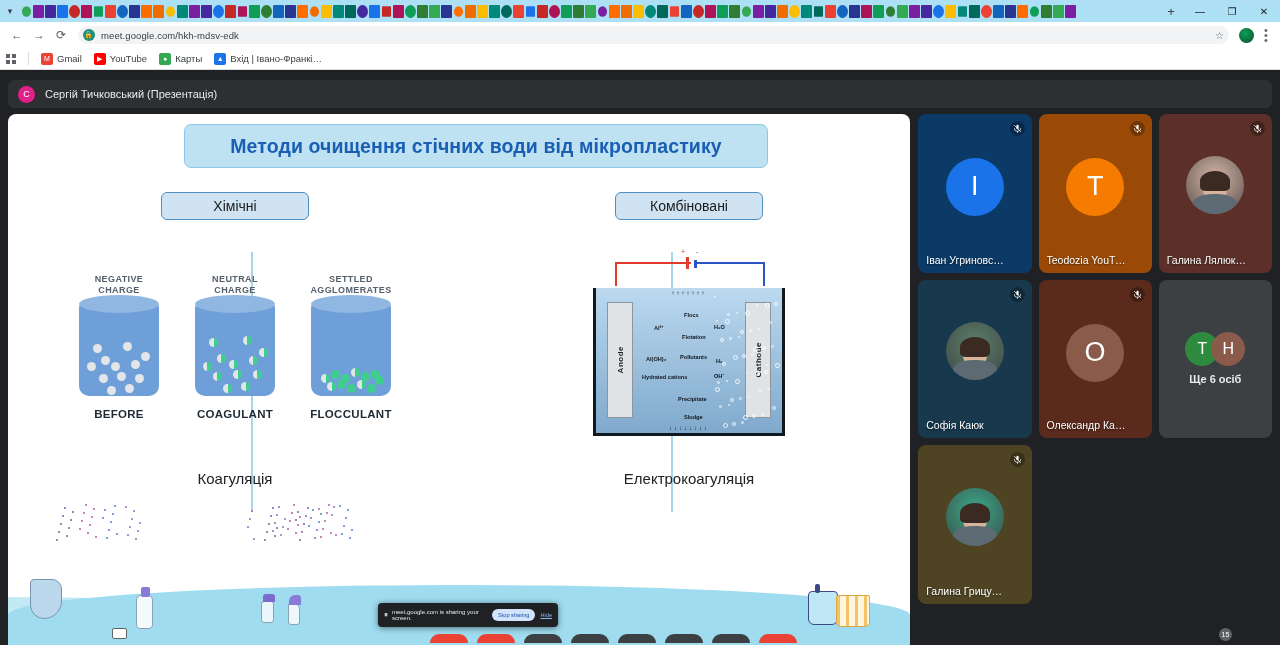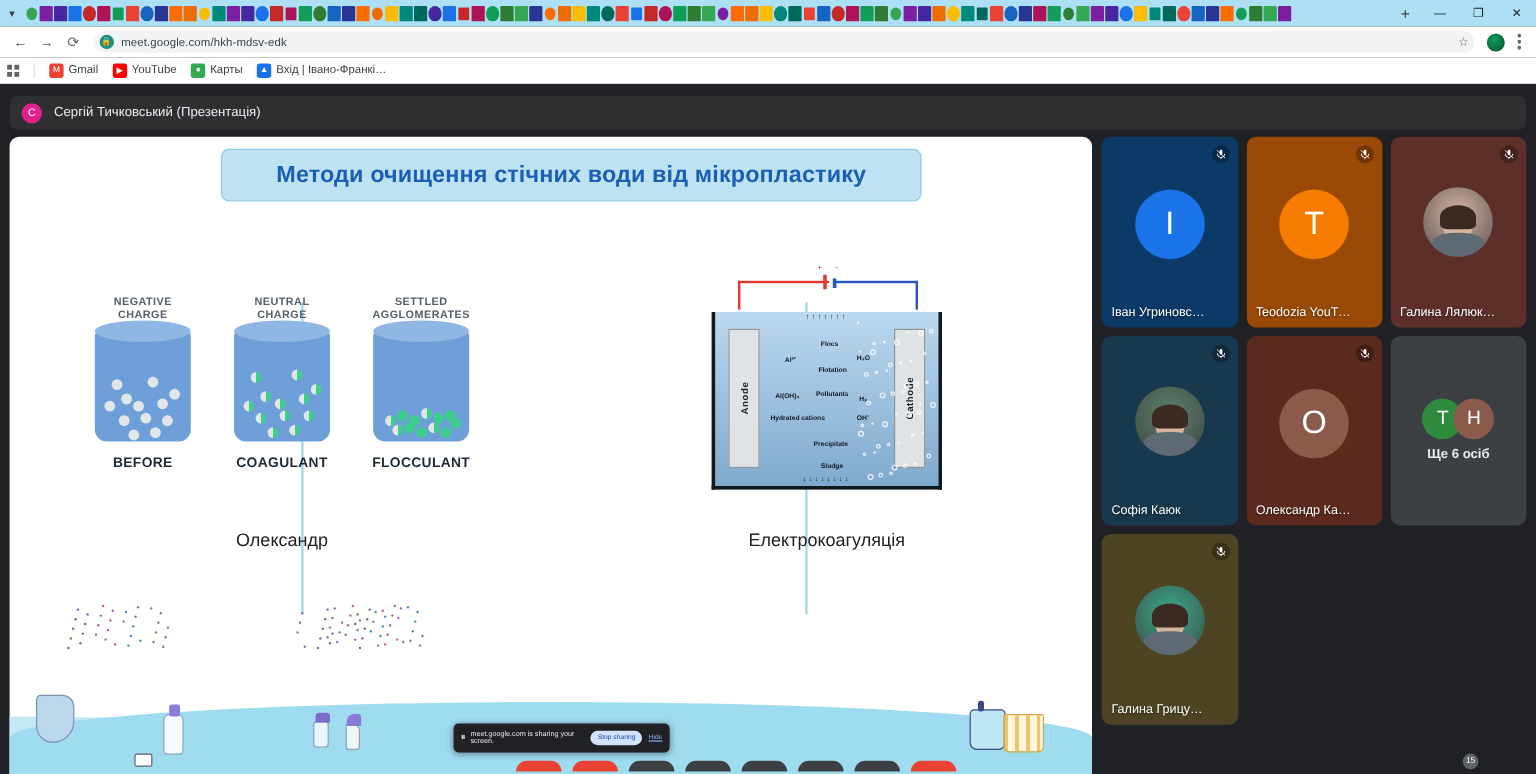--- a/index.html
+++ b/index.html
@@ -469,20 +469,21 @@
 
     <div class="slide">
       <div class="slide-title">Методи очищення стічних води від мікропластику</div>
 
       <div class="cols">
         <div class="vsep s1"></div>
         <div class="vsep s2"></div>
 
 
         <div class="col">
+          <div class="cat-box">Хімічні</div>
           <div class="col-media">
             <div class="coag">
               <div class="beaker-unit">
                 <div class="beaker-label">
                   <span>NEGATIVE</span><br>
                   <span>CHARGE</span>
                 </div>
                 <div class="beaker" id="beaker0">
                     <div class="dot w" style="left: 14px; top: 40px;"></div>
                     <div class="dot w" style="left: 44px; top: 38px;"></div>
@@ -536,24 +537,25 @@
                     <div class="dot g" style="left: 26px; top: 76px;"></div>
                     <div class="dot g" style="left: 36px; top: 80px;"></div>
                     <div class="dot half" style="left: 46px; top: 76px;"></div>
                     <div class="dot g" style="left: 56px; top: 80px;"></div>
                     <div class="dot g" style="left: 64px; top: 72px;"></div>
                   </div>
                 <div class="beaker-name">FLOCCULANT</div>
               </div>
             </div>
           </div>
-          <div class="col-caption">Олександр</div>
+          <div class="col-caption">Коагуляція</div>
         </div>
 
         <div class="col">
+          <div class="cat-box">Комбіновані</div>
           <div class="col-media">
             <div class="ec">
               <div class="ec-wires">
                 <div class="ec-wire-l"></div>
                   <div class="ec-wire-r"></div>
                 <div class="ec-bat-p"></div>
                   <div class="ec-bat-n"></div>
                 <div class="ec-plus">+</div>
                 <div class="ec-minus">-</div>
               </div>

